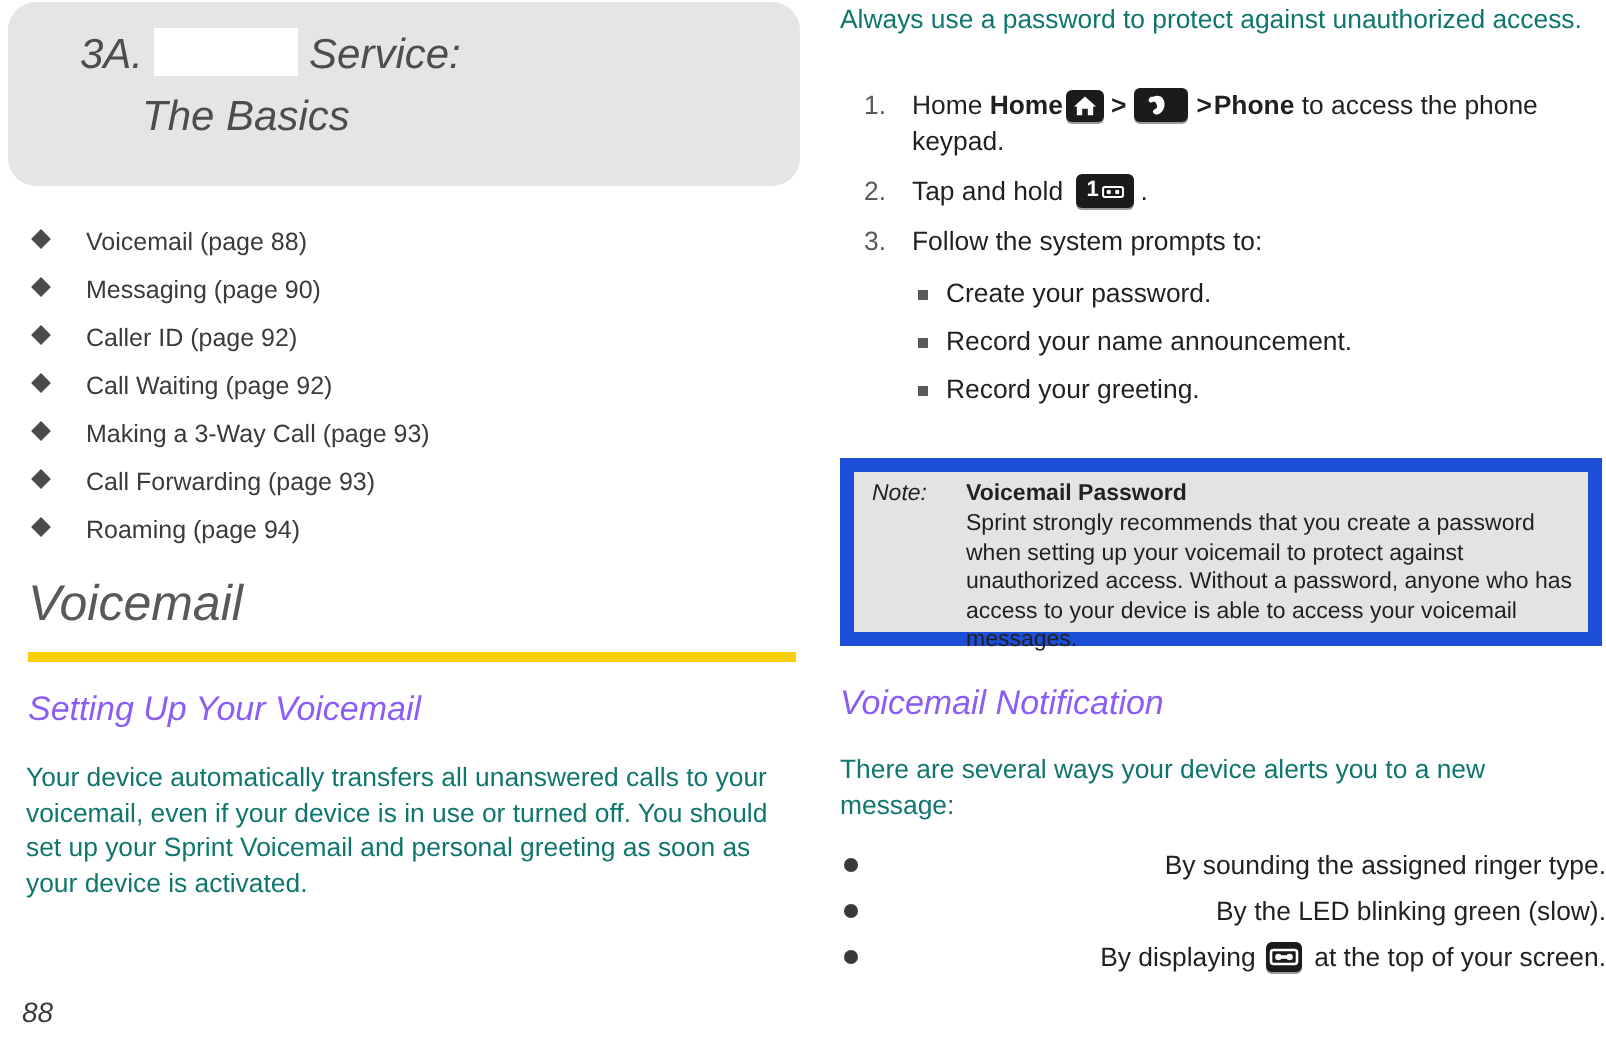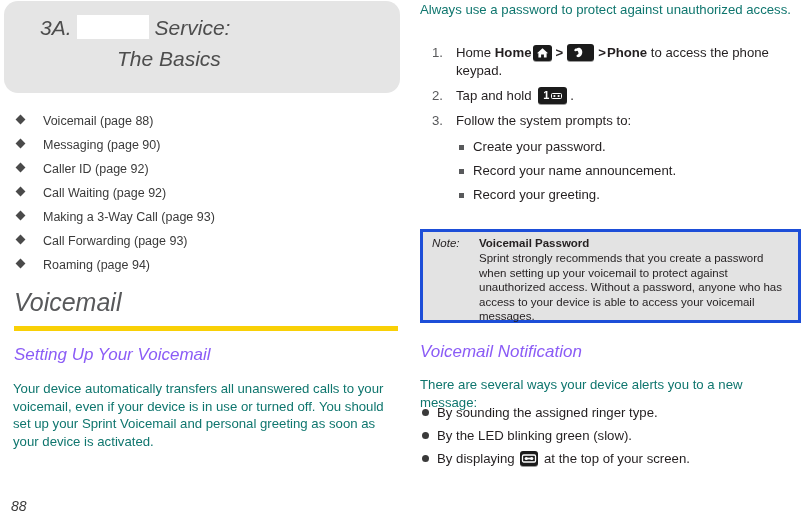--- a/index.html
+++ b/index.html
@@ -47,21 +47,21 @@
     left: 36px;
     top: 11px;
     width: 350px;
     font-style: italic;
     font-size: 21px;
     line-height: 31px;
     color: #4d4d4d;
     letter-spacing: 0px;
   }
   .chapter-line1 { display: block; white-space: nowrap; }
-  .chapter-line2 { display: block; margin-left: 77px; font-style: italic; }
+  .chapter-line2 { display: block; margin-left: 31px; font-style: italic; }
   .redaction-box {
     display: inline-block;
     width: 72px;
     height: 24px;
     background: #ffffff;
     vertical-align: -4px;
     margin: 0 6px 0 5px;
   }
 
   
@@ -251,21 +251,21 @@
   .gt { font-weight: bold; padding: 0 1px; }
 
   
   .note-box {
     position: absolute;
     left: 0px;
     top: 229px;
     width: 381px;
     height: 94px;
     background: #e3e3e3;
-    border: 3px solid #1d4ed8;
+    border: 7px solid #1d4ed8;
     box-sizing: border-box;
   }
   .note-label {
     position: absolute;
     left: 9px;
     top: 5px;
     font-style: italic;
     font-size: 11.5px;
     color: #231f20;
   }
@@ -290,22 +290,23 @@
   
   .p-there {
     position: absolute;
     left: 0;
     top: 376px;
     width: 383px;
   }
   .dot-list {
     position: absolute;
     left: 0;
-    top: 401px;
+    top: 421px;
     width: 383px;
+    text-align: right;
   }
   .dot-item {
     position: relative;
     padding-left: 17px;
     font-size: 13.2px;
     line-height: 23px;
     white-space: nowrap;
   }
   .dot-item .dot {
     position: absolute;

